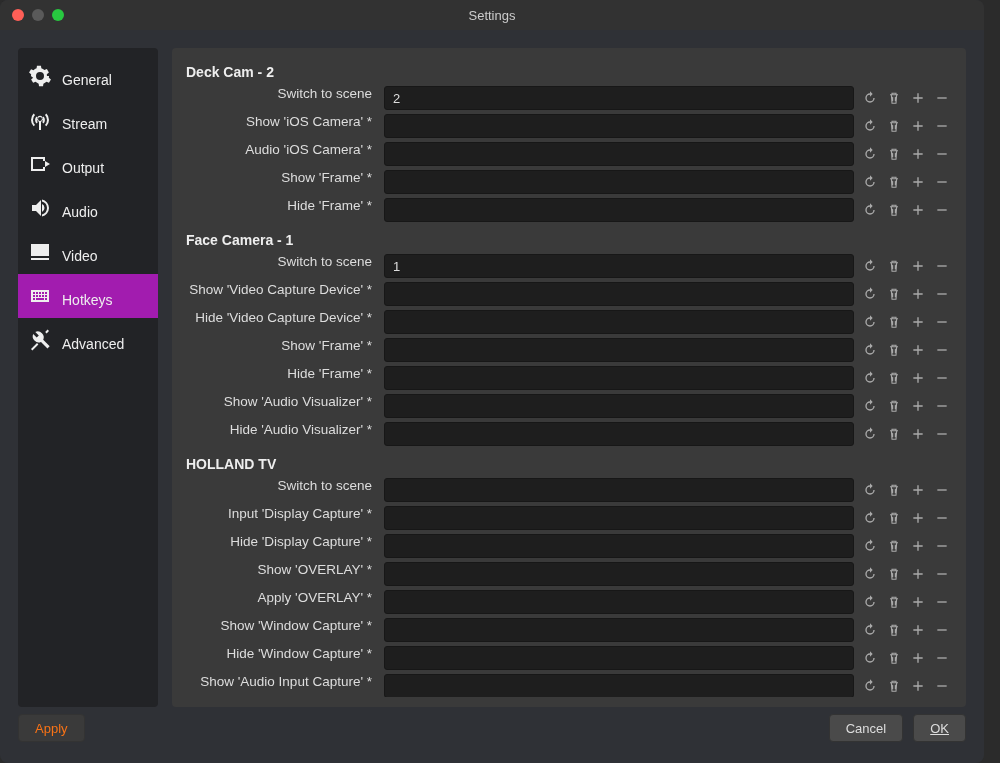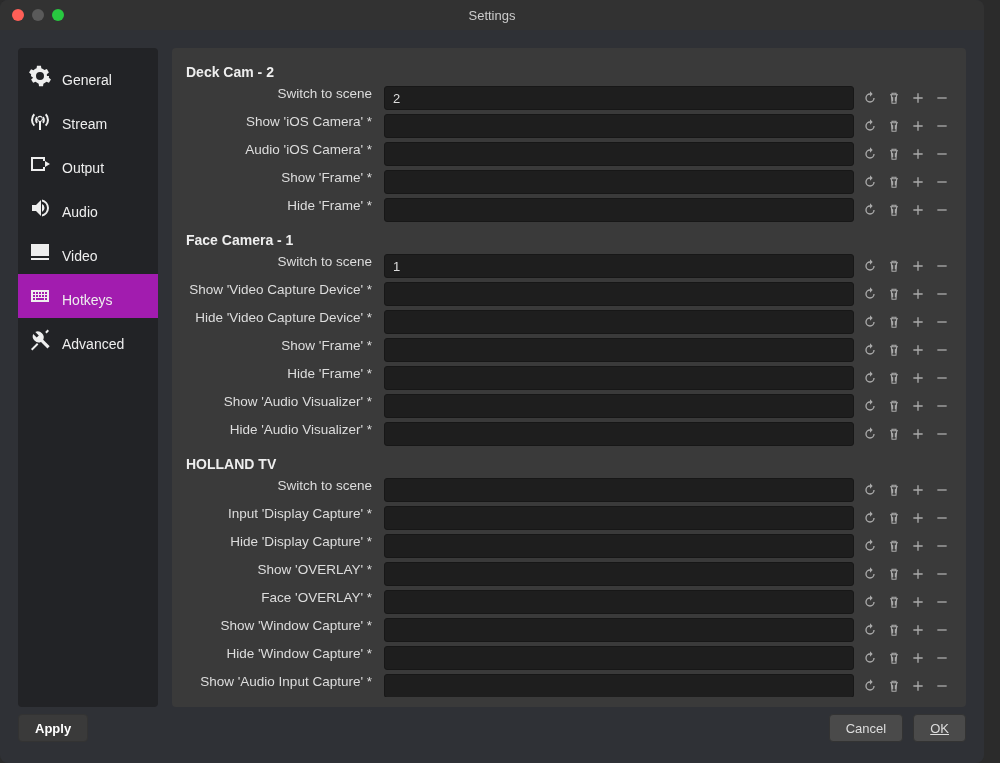--- a/index.html
+++ b/index.html
@@ -26,21 +26,21 @@
   .group-header { font-weight: 700; font-size: 14px; color: #eee; padding: 6px 0 6px 0; }
   .hk-row { display: flex; gap: 6px; margin-bottom: 4px; }
   .hk-label { width: 192px; text-align: right; font-size: 13.5px; color: #ddd; padding-right: 6px; white-space: nowrap; }
   .hk-input { flex: 1; height: 24px; background: #1e1e1e; border: 1px solid #171717; border-radius: 3px; color: #ddd; font-size: 13px; padding: 0 8px; outline: none; }
   .hk-actions { display: flex; align-items: center; gap: 4px; }
   .hk-btn { width: 20px; height: 20px; display: flex; align-items: center; justify-content: center; color: #aaa; cursor: pointer; }
   .hk-btn svg { width: 16px; height: 16px; stroke: currentColor; fill: none; stroke-width: 1.6; }
   .hk-btn.plus svg, .hk-btn.minus svg { stroke-width: 2; }
   .footer { height: 56px; display: flex; align-items: center; padding: 0 18px 14px 18px; }
   .btn { height: 28px; padding: 0 16px; background: #4a4a4a; border: 1px solid #333; color: #ddd; font-size: 13px; border-radius: 4px; cursor: pointer; }
-  .btn.disabled { background: #3a3a3a; color: #ffffff; cursor: default; font-weight: bold; }
+  .btn.disabled { background: #3a3a3a; color: #f97316; cursor: default; }
   .footer-spacer { flex: 1; }
   .footer .btn + .btn { margin-left: 10px; text-decoration: underline; }
 </style>
 </head>
 <body>
 
 <div class="window">
   <div class="titlebar">
     <div class="traffic">
       <div class="tl red"></div>
@@ -526,21 +526,21 @@
                 </svg>
               </div>
               <div class="hk-btn minus">
                 <svg viewBox="0 0 24 24">
                   <path d="M5 12h14"></path>
                 </svg>
               </div>
             </div>
           </div>
           <div class="hk-row">
-            <div class="hk-label">Face 'OVERLAY' *</div>
+            <div class="hk-label">Apply 'OVERLAY' *</div>
             <input class="hk-input" style="">
             <div class="hk-actions">
               <div class="hk-btn undo">
                 <svg viewBox="0 0 24 24">
                   <path d="M12 5a7 7 0 107 7h-2a5 5 0 11-5-5v3l4-4-4-4v3z" fill="currentColor" stroke="none"></path>
                 </svg>
               </div>
               <div class="hk-btn trash">
                 <svg viewBox="0 0 24 24">
                   <path d="M6 7h12M9 7V5h6v2M8 7l1 13h6l1-13M10 10v7M14 10v7"></path>

